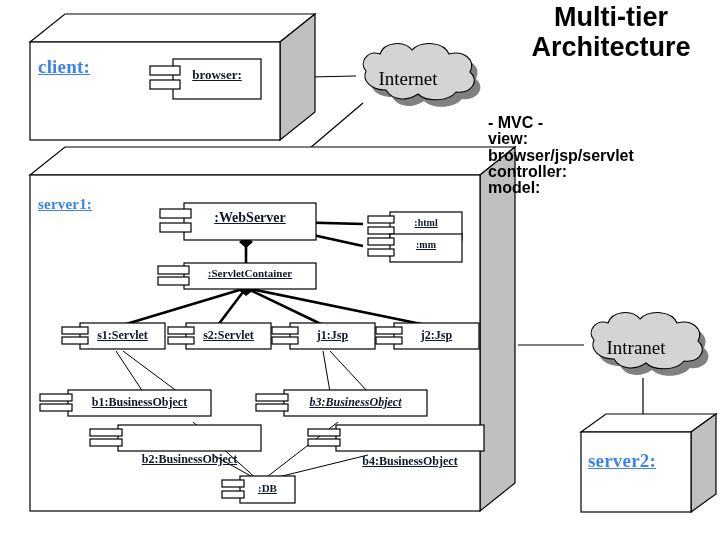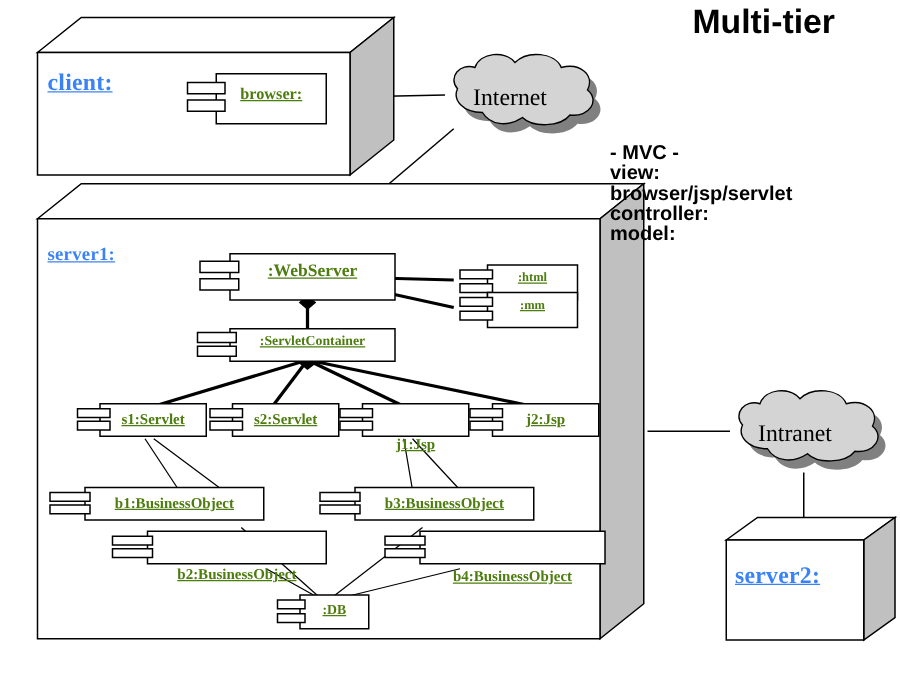--- a/index.html
+++ b/index.html
@@ -23,21 +23,21 @@
     text-decoration:underline;
     letter-spacing:.2px;
   }
   .node-client{font-size:19px;left:20px;top:56px;}
   .node-server1{font-size:15px;left:20px;top:196px;}
   .node-server2{font-size:19px;left:570px;top:450px;}
 
   .comp-name{
     font-family:"Liberation Serif", serif;
     font-weight:bold;
-    color:#4d7c0f;
+    color:#0f172a;
     text-decoration:underline;
     text-align:center;
   }
   .cloud-name{
     font-family:"Liberation Serif", serif;
     font-size:19px;color:#000;text-align:center;
   }
 
   .title{
     position:absolute;left:470px;top:2px;width:246px;
@@ -217,20 +217,21 @@
 
     <g>
       <rect x="222" y="476" width="55" height="27" fill="#fff" stroke="#000" stroke-width="1.2"></rect>
       <rect x="204" y="480" width="22" height="7" fill="#fff" stroke="#000" stroke-width="1.2"></rect>
       <rect x="204" y="491" width="22" height="7" fill="#fff" stroke="#000" stroke-width="1.2"></rect>
     </g>
   </svg>
 
   <div class="title">
     <span>Multi-tier</span><br>
+    <span>Architecture</span>
   </div>
 
   <div class="mvc">
     <span class="b">- MVC -</span>
     <span class="b">view:</span>
     <span class="n">browser/jsp/servlet</span>
     <span class="b">controller:</span>
     <span class="b">model:</span>
   </div>
 
@@ -246,25 +247,25 @@
   <div class="lbl comp-name" style="left:166px;top:210px;width:132px;font-size:14px;">:WebServer</div>
 
   <div class="lbl comp-name" style="left:372px;top:217px;width:72px;font-size:10px;">:html</div>
 
   <div class="lbl comp-name" style="left:372px;top:239px;width:72px;font-size:10px;">:mm</div>
 
   <div class="lbl comp-name" style="left:166px;top:267px;width:132px;font-size:11px;">:ServletContainer</div>
 
   <div class="lbl comp-name" style="left:62px;top:328px;width:85px;font-size:12px;">s1:Servlet</div>
   <div class="lbl comp-name" style="left:168px;top:328px;width:85px;font-size:12px;">s2:Servlet</div>
-  <div class="lbl comp-name" style="left:272px;top:348px;width:85px;font-size:12px;">j1:Jsp</div>
+  <div class="lbl comp-name" style="left:272px;top:328px;width:85px;font-size:12px;">j1:Jsp</div>
   <div class="lbl comp-name" style="left:376px;top:328px;width:85px;font-size:12px;">j2:Jsp</div>
 
   <div class="lbl comp-name" style="left:50px;top:395px;width:143px;font-size:12px;">b1:BusinessObject</div>
-  <div class="lbl comp-name" style="left:266px;top:395px;width:143px;font-size:12px;">b3:BusinessObject</div>
+  <div class="lbl comp-name" style="left:266px;top:395px;width:143px;font-size:12px;font-style:italic;">b3:BusinessObject</div>
   <div class="lbl comp-name" style="left:100px;top:452px;width:143px;font-size:12px;">b2:BusinessObject</div>
   <div class="lbl comp-name" style="left:318px;top:454px;width:148px;font-size:12px;">b4:BusinessObject</div>
 
   <div class="lbl comp-name" style="left:222px;top:482px;width:55px;font-size:11px;">:DB</div>
 
   <div class="pageno">25</div>
 
 </div>
 
 </body></html>

